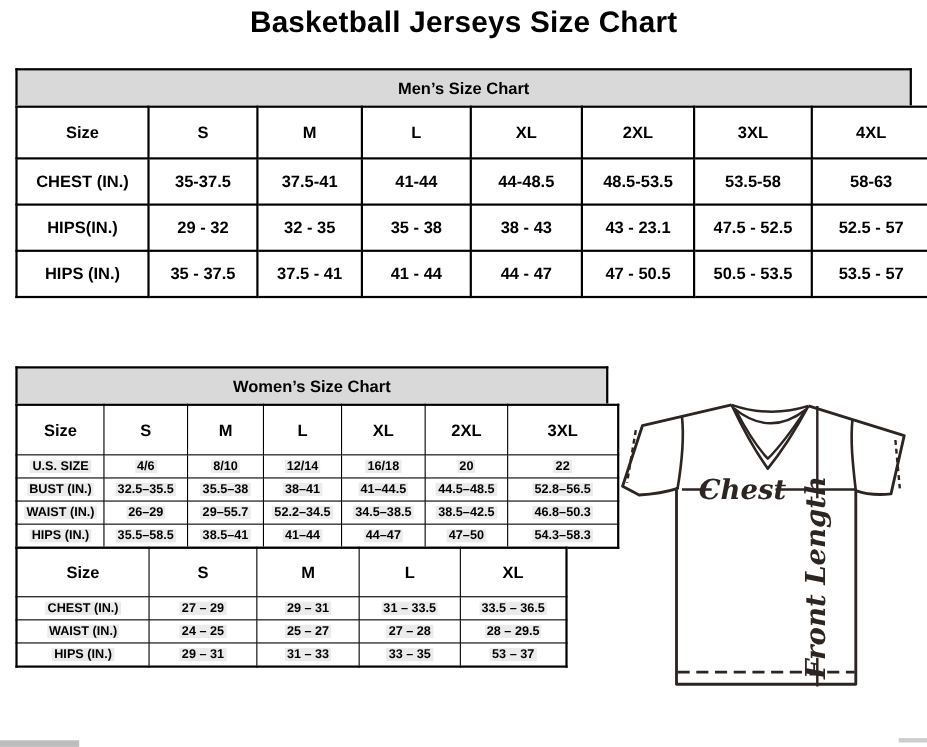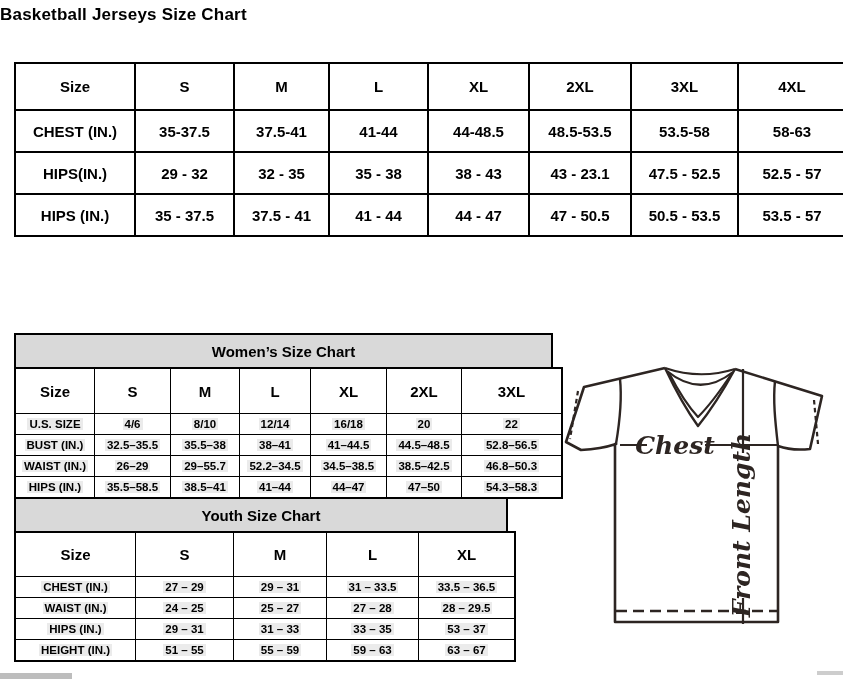--- a/index.html
+++ b/index.html
@@ -2,22 +2,22 @@
 <html><head>
 <meta charset="utf-8">
 <style>
   html,body{margin:0;padding:0;}
   body{
     width:843px;height:679px;position:relative;overflow:hidden;
     background:#ffffff;color:#000;
     font-family:"Liberation Sans",sans-serif;
   }
   .page-title{
-    position:absolute;top:5px;left:0;width:843px;text-align:left;
-    font-size:17px;font-weight:bold;letter-spacing:.2px;
+    position:absolute;top:5px;left:0;width:843px;text-align:center;
+    font-size:27px;font-weight:bold;letter-spacing:.2px;
   }
   .chart{position:absolute;}
   .chart-header{
     background:#d9d9d9;border:2px solid #000;border-bottom:none;
     height:32px;display:flex;align-items:center;justify-content:center;
     font-weight:bold;font-size:15px;
   }
   table{border-collapse:collapse;table-layout:fixed;width:100%;background:#fff;}
   th,td{border-style:solid;border-color:#000;text-align:center;font-weight:bold;padding:0;overflow:hidden;white-space:nowrap;}
   
@@ -50,20 +50,21 @@
   
   .hscroll-left{position:absolute;left:0;top:673px;width:72px;height:6px;background:#bdbdbd;}
   .hscroll-right{position:absolute;left:817px;top:671px;width:26px;height:4px;background:#cdcdcd;}
 </style>
 </head>
 <body>
 
 <div class="page-title">Basketball Jerseys Size Chart</div>
 
 <div class="chart" id="men">
+  <div class="chart-header">Men’s Size Chart</div>
   <table>
       <thead>
         <tr>
           <th style="width: 118px;">Size</th>
           <th style="width: 97px;">S</th>
           <th style="width: 93px;">M</th>
           <th style="width: 97px;">L</th>
           <th style="width: 99px;">XL</th>
           <th style="width: 100px;">2XL</th>
           <th style="width: 105px;">3XL</th>
@@ -154,21 +155,20 @@
           <td><span class="hl">41–44</span></td>
           <td><span class="hl">44–47</span></td>
           <td><span class="hl">47–50</span></td>
           <td><span class="hl">54.3–58.3</span></td>
         </tr>
       </tbody>
     </table>
 </div>
 
 <div class="chart" id="youth">
-  <div class="chart-header">Youth Size Chart</div>
   <table>
       <thead>
         <tr>
           <th style="width: 119px;">Size</th>
           <th style="width: 97px;">S</th>
           <th style="width: 92px;">M</th>
           <th style="width: 91px;">L</th>
           <th style="width: 95px;">XL</th>
         </tr>
       </thead>
@@ -187,27 +187,20 @@
           <td><span class="hl">27 – 28</span></td>
           <td><span class="hl">28 – 29.5</span></td>
         </tr>
         <tr>
           <th><span class="hl">HIPS (IN.)</span></th>
           <td><span class="hl">29 – 31</span></td>
           <td><span class="hl">31 – 33</span></td>
           <td><span class="hl">33 – 35</span></td>
           <td><span class="hl">53 – 37</span></td>
         </tr>
-        <tr>
-          <th><span class="hl">HEIGHT (IN.)</span></th>
-          <td><span class="hl">51 – 55</span></td>
-          <td><span class="hl">55 – 59</span></td>
-          <td><span class="hl">59 – 63</span></td>
-          <td><span class="hl">63 – 67</span></td>
-        </tr>
       </tbody>
     </table>
 </div>
 
 <div class="jersey-wrap">
   <svg width="284" height="312" viewBox="0 0 284 312" xmlns="http://www.w3.org/2000/svg">
 
     <path class="ink" stroke-width="2.6" d="M 109,10 L 28,29 L 10,84 L 25,92 Q 45,91 60,86 L 59,86 L 59,264 L 222,264 L 222,88 Q 236,93 254,91 L 266,38 L 179,11"></path>
 
     <path class="ink" stroke-width="2.4" d="M 60,86 C 64,62 66,40 64,21"></path>

